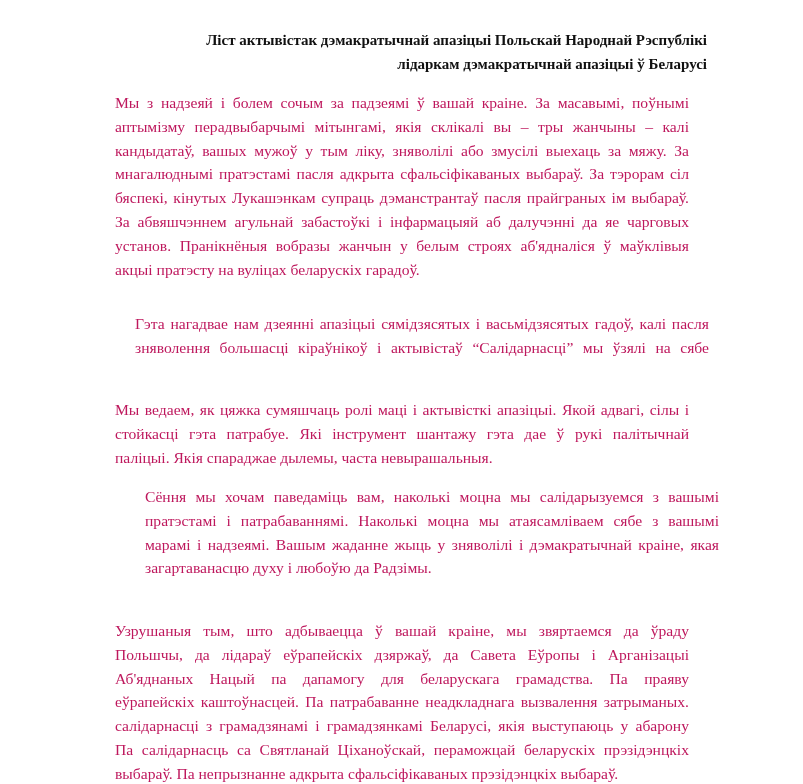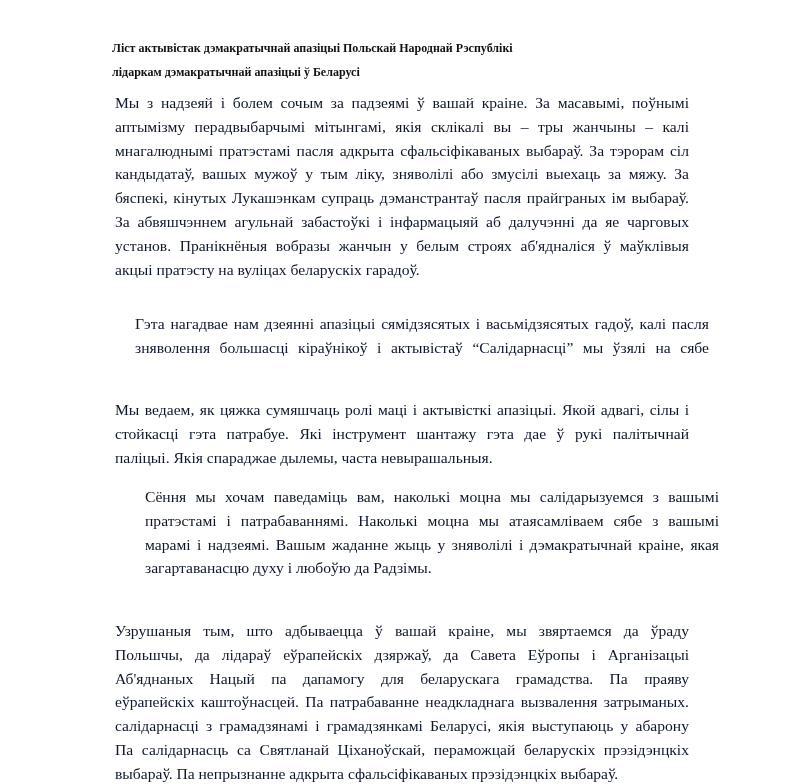--- a/index.html
+++ b/index.html
@@ -21,38 +21,38 @@
       top: 0;
       width: 803px;
       height: 784px;
       background: #ffffff;
     }
     .title {
       position: absolute;
       left: 100px;
       top: 24px;
       width: 603px;
-      text-align: left;
+      text-align: right;
       font-weight: bold;
-      font-size: 12px;
+      font-size: 15px;
       line-height: 24px;
-      margin: 12px;
+      margin: 4px;
       color: #111111;
     }
     .title span { display: block; }
     .para {
       position: absolute;
       left: 115px;
       width: 574px;
       margin: 0;
       font-size: 15.6px;
       line-height: 23.8px;
       text-align: justify;
       text-align-last: left;
-      color: #0f172a;
+      color: #be185d;
     }
     .para .ln {
       display: block;
       text-align: justify;
       text-align-last: justify;
       white-space: nowrap;
       overflow: visible;
     }
     .para .ln.last {
       text-align-last: left;
@@ -69,22 +69,22 @@
 <div class="page">
 
   <h1 class="title">
     <span>Ліст актывістак дэмакратычнай апазіцыі Польскай Народнай Рэспублікі</span>
     <span>лідаркам дэмакратычнай апазіцыі ў Беларусі</span>
   </h1>
 
   <p class="para" id="p1">
     <span class="ln">Мы з надзеяй і болем сочым за падзеямі ў вашай краіне. За масавымі, поўнымі</span>
     <span class="ln">аптымізму перадвыбарчымі мітынгамі, якія склікалі вы – тры жанчыны – калі</span>
+    <span class="ln">кандыдатаў, вашых мужоў у тым ліку, зняволілі або змусілі выехаць за мяжу. За</span>
     <span class="ln">мнагалюднымі пратэстамі пасля адкрыта сфальсіфікаваных выбараў. За тэрорам сіл</span>
-    <span class="ln">кандыдатаў, вашых мужоў у тым ліку, зняволілі або змусілі выехаць за мяжу. За</span>
     <span class="ln">бяспекі, кінутых Лукашэнкам супраць дэманстрантаў пасля прайграных ім выбараў.</span>
     <span class="ln">За абвяшчэннем агульнай забастоўкі і інфармацыяй аб далучэнні да яе чарговых</span>
     <span class="ln">установ. Пранікнёныя вобразы жанчын у белым строях аб'ядналіся ў маўклівыя</span>
     <span class="ln last">акцыі пратэсту на вуліцах беларускіх гарадоў.</span>
   </p>
 
   <p class="para" id="p2">
     <span class="ln">Гэта нагадвае нам дзеянні апазіцыі сямідзясятых і васьмідзясятых гадоў, калі пасля</span>
     <span class="ln">зняволення большасці кіраўнікоў і актывістаў “Салідарнасці” мы ўзялі на сябе</span>
   </p>

